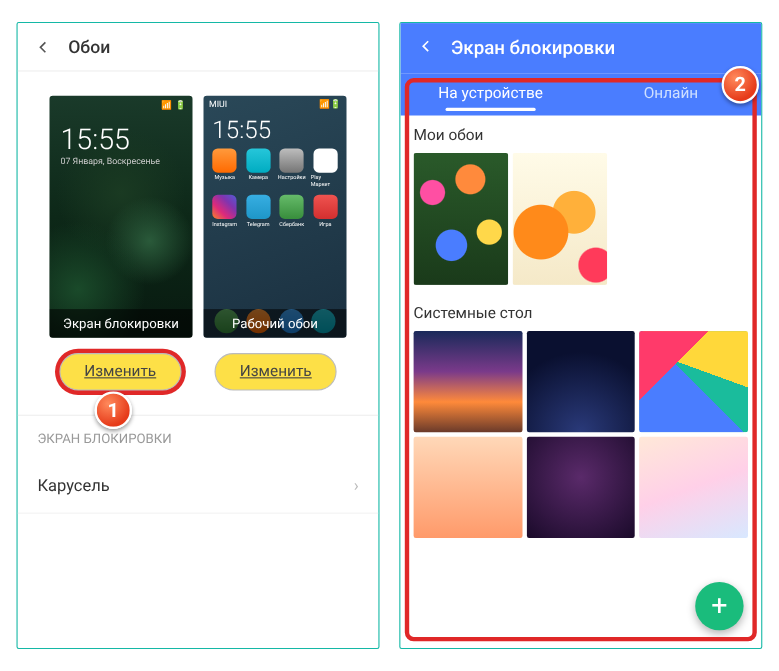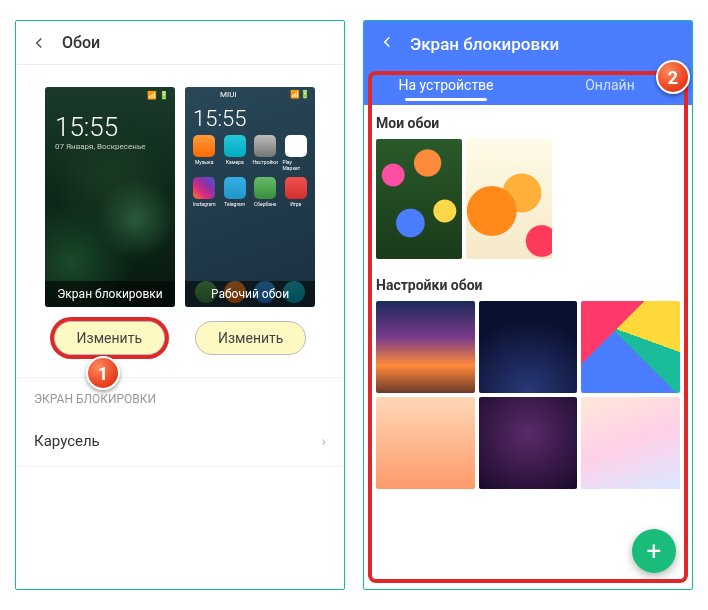--- a/index.html
+++ b/index.html
@@ -62,21 +62,21 @@
   .lock-time { color:#fff; font-size:26px; font-weight:300; padding:8px 10px 0; position:relative; }
   .lock-date { color:#ccc; font-size:8px; padding:0 10px; position:relative; }
   .lock-label {
     position:absolute; bottom:0; left:0; right:0;
     background:rgba(0,0,0,.55); color:#fff;
     text-align:center; padding:6px 0; font-size:12px;
   }
   .home-prev {
     background: linear-gradient(160deg,#2a4858 0%,#1a3040 100%);
   }
-  .home-statusbar { display:flex; justify-content:space-between; padding:3px 5px; color:#fff; font-size:8px;margin-left:30px; }
+  .home-statusbar { display:flex; justify-content:space-between; padding:3px 5px; color:#fff; font-size:8px; }
   .home-time { color:#fff; font-size:22px; font-weight:300; padding:4px 8px 0; }
   .home-date { color:#ddd; font-size:7px; padding:0 8px 6px; }
   .icon-grid {
     padding:4px 6px; display:grid;
     grid-template-columns:repeat(4,1fr);
     gap:6px 4px;
   }
   .app-icon { display:flex; flex-direction:column; align-items:center; gap:2px; }
   .app-icon .ic {
     width:22px; height:22px; border-radius:5px;
@@ -93,21 +93,22 @@
   .ic.red{background:linear-gradient(#ef5350,#d32f2f);}
   .dock { display:flex; justify-content:space-around; padding:4px 6px; margin-top:auto; }
   .dock .ic{width:22px;height:22px;border-radius:50%;}
   .buttons-row {
     display:flex; gap:30px; justify-content:center;
     padding:6px 18px 22px;
   }
   .pill-btn {
     border:1px solid #bbb; border-radius:20px;
     padding:8px 22px; font-size:14px; color:#444;
-    background:#fef9c3;
+    background:#fde047;
+    text-decoration:underline;
   }
   .pill-btn.hl {
     box-shadow: 0 0 0 4px #e02828;
     position:relative;
   }
   .section-label {
     color:#999; font-size:12px;
     padding:14px 18px 10px;
     border-top:1px solid #eee;
   }
@@ -151,21 +152,21 @@
   .right-tabs .tab.active::after{
     content:""; position:absolute; left:25%; right:25%; bottom:4px;
     height:3px; background:#fff; border-radius:2px;
   }
   .red-frame {
     position:absolute; border:4px solid #e02828; border-radius:8px;
     pointer-events:none;
     left:4px; right:4px; top:50px; bottom:6px;
   }
   .section-head {
-    font-size:14px; color:#333; padding:10px 12px 8px; font-weight:700;
+    font-size:14px; color:#333; padding:10px 12px 8px; font-weight:400;
   }
   .wp-row { display:flex; gap:4px; padding:0 12px 8px; }
   .wp { width:86px; height:120px; border-radius:2px; }
   .flowers {
     background:
       radial-gradient(circle at 20% 30%,#ff4fa3 0 10%,transparent 11%),
       radial-gradient(circle at 60% 20%,#ff8a3c 0 12%,transparent 13%),
       radial-gradient(circle at 40% 70%,#4a7dff 0 14%,transparent 15%),
       radial-gradient(circle at 80% 60%,#ffd84a 0 11%,transparent 12%),
       linear-gradient(#2a5a2a,#1a3a1a);
@@ -298,21 +299,21 @@
     <div class="tab active">На устройстве</div>
     <div class="tab">Онлайн</div>
   </div>
 
   <div class="section-head">Мои обои</div>
   <div class="wp-row">
     <div class="wp flowers"></div>
     <div class="wp oranges"></div>
   </div>
 
-  <div class="section-head">Настройки обои</div>
+  <div class="section-head">Системные стол</div>
   <div class="sys-grid">
     <div class="wp sunset"></div>
     <div class="wp stars"></div>
     <div class="wp geo"></div>
     <div class="wp peach"></div>
     <div class="wp dark"></div>
     <div class="wp pastel"></div>
   </div>
 
   <div class="fab">

